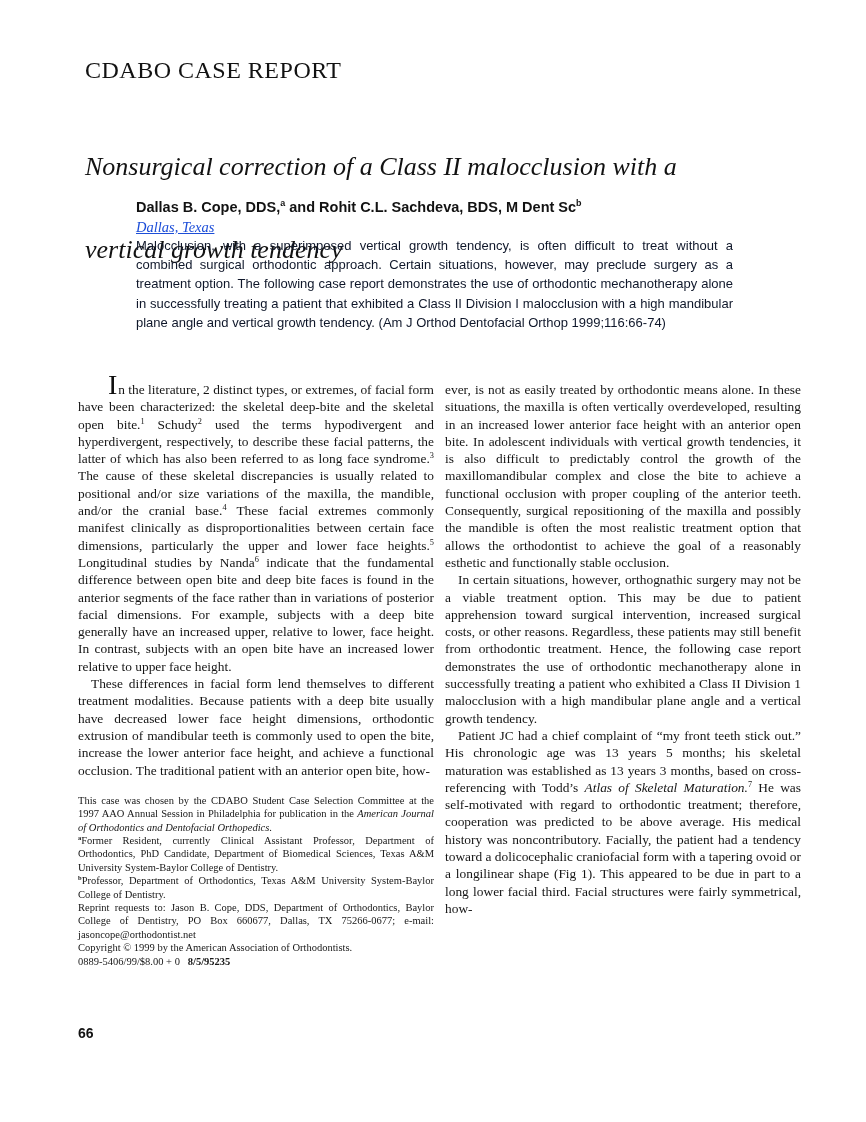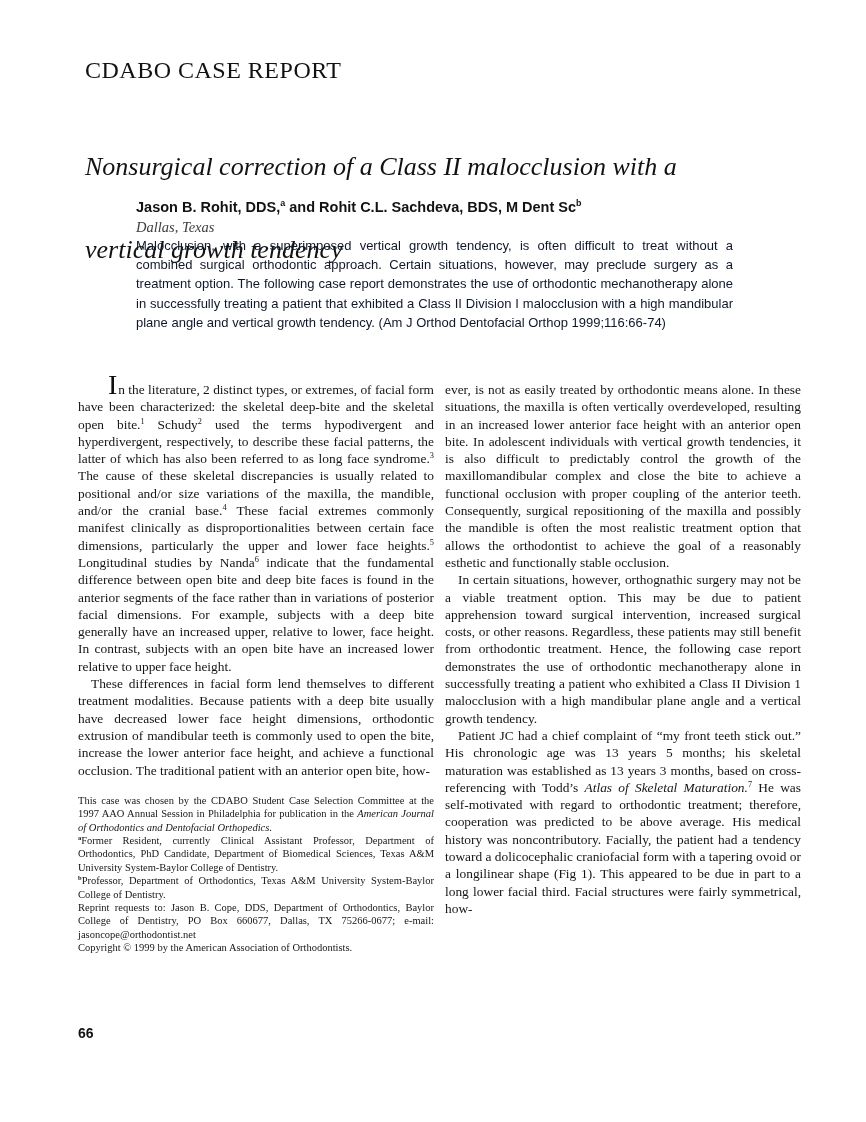--- a/index.html
+++ b/index.html
@@ -23,21 +23,21 @@
   }
   .title span{display:block;white-space:nowrap;margin-top:44px;}
 
   .authors{
     position:absolute;left:136px;top:199px;
     font-family:"Liberation Sans","DejaVu Sans",sans-serif;
     font-weight:bold;font-size:14.5px;color:#121212;
   }
   .location{
     position:absolute;left:136px;top:219px;
-    font-style:italic;font-size:14.5px;color:#404040;
+    font-style:italic;font-size:14.5px;color:#1d4ed8;text-decoration:underline;
   }
 
   .abstract{
     position:absolute;left:136px;top:236px;width:597px;
     font-family:"Liberation Sans","DejaVu Sans",sans-serif;
     font-size:13px;line-height:19.2px;text-align:justify;color:#0f172a;
   }
 
   .col{
     position:absolute;top:381px;width:356px;
@@ -81,35 +81,36 @@
 
 <div class="page">
 
   <div class="kicker">CDABO CASE REPORT</div>
 
   <h1 class="title">
     <span>Nonsurgical correction of a Class II malocclusion with a</span>
     <span>vertical growth tendency</span>
   </h1>
 
-  <div class="authors"><span>Jason B. Rohit, DDS,</span><span class="sup">a</span><span> and Rohit C.L. Sachdeva, BDS, M Dent Sc</span><span class="sup">b</span></div>
+  <div class="authors"><span>Dallas B. Cope, DDS,</span><span class="sup">a</span><span> and Rohit C.L. Sachdeva, BDS, M Dent Sc</span><span class="sup">b</span></div>
   <div class="location">Dallas, Texas</div>
 
   <div class="abstract">Malocclusion, with a superimposed vertical growth tendency, is often difficult to treat without a combined surgical orthodontic approach. Certain situations, however, may preclude surgery as a treatment option. The following case report demonstrates the use of orthodontic mechanotherapy alone in successfully treating a patient that exhibited a Class II Division I malocclusion with a high mandibular plane angle and vertical growth tendency. (Am J Orthod Dentofacial Orthop 1999;116:66-74)</div>
 
   <div class="col col-left">
     <p class="p-drop"><span class="dropcap">I</span><span>n the literature, 2 distinct types, or extremes, of facial form have been characterized: the skeletal deep-bite and the skeletal open bite.</span><span class="sup">1</span><span> Schudy</span><span class="sup">2</span><span> used the terms hypodivergent and hyperdivergent, respectively, to describe these facial patterns, the latter of which has also been referred to as long face syndrome.</span><span class="sup">3</span><span> The cause of these skeletal discrepancies is usually related to positional and/or size variations of the maxilla, the mandible, and/or the cranial base.</span><span class="sup">4</span><span> These facial extremes commonly manifest clinically as disproportionalities between certain face dimensions, particularly the upper and lower face heights.</span><span class="sup">5</span><span> Longitudinal studies by Nanda</span><span class="sup">6</span><span> indicate that the fundamental difference between open bite and deep bite faces is found in the anterior segments of the face rather than in variations of posterior facial dimensions. For example, subjects with a deep bite generally have an increased upper, relative to lower, face height. In contrast, subjects with an open bite have an increased lower relative to upper face height.</span></p>
     <p class="p-indent"><span>These differences in facial form lend themselves to different treatment modalities. Because patients with a deep bite usually have decreased lower face height dimensions, orthodontic extrusion of mandibular teeth is commonly used to open the bite, increase the lower anterior face height, and achieve a functional occlusion. The traditional patient with an anterior open bite, how-</span></p>
 
     <div class="footnotes">
       <p><span>This case was chosen by the CDABO Student Case Selection Committee at the 1997 AAO Annual Session in Philadelphia for publication in the </span><span class="i">American Journal of Orthodontics and Dentofacial Orthopedics</span><span>.</span></p>
       <p><span class="bsup">a</span><span>Former Resident, currently Clinical Assistant Professor, Department of Orthodontics, PhD Candidate, Department of Biomedical Sciences, Texas A&amp;M University System-Baylor College of Dentistry.</span></p>
       <p><span class="bsup">b</span><span>Professor, Department of Orthodontics, Texas A&amp;M University System-Baylor College of Dentistry.</span></p>
       <p><span>Reprint requests to: Jason B. Cope, DDS, Department of Orthodontics, Baylor College of Dentistry, PO Box 660677, Dallas, TX 75266-0677; e-mail: jasoncope@orthodontist.net</span></p>
       <p><span>Copyright © 1999 by the American Association of Orthodontists.</span></p>
+      <p><span>0889-5406/99/$8.00 + 0&nbsp;&nbsp;&nbsp;</span><span class="b">8/5/95235</span></p>
     </div>
   </div>
 
   <div class="col col-right">
     <p><span>ever, is not as easily treated by orthodontic means alone. In these situations, the maxilla is often vertically overdeveloped, resulting in an increased lower anterior face height with an anterior open bite. In adolescent individuals with vertical growth tendencies, it is also difficult to predictably control the growth of the maxillomandibular complex and close the bite to achieve a functional occlusion with proper coupling of the anterior teeth. Consequently, surgical repositioning of the maxilla and possibly the mandible is often the most realistic treatment option that allows the orthodontist to achieve the goal of a reasonably esthetic and functionally stable occlusion.</span></p>
     <p class="p-indent"><span>In certain situations, however, orthognathic surgery may not be a viable treatment option. This may be due to patient apprehension toward surgical intervention, increased surgical costs, or other reasons. Regardless, these patients may still benefit from orthodontic treatment. Hence, the following case report demonstrates the use of orthodontic mechanotherapy alone in successfully treating a patient who exhibited a Class II Division 1 malocclusion with a high mandibular plane angle and a vertical growth tendency.</span></p>
     <p class="p-indent"><span>Patient JC had a chief complaint of “my front teeth stick out.” His chronologic age was 13 years 5 months; his skeletal maturation was established as 13 years 3 months, based on cross-referencing with Todd’s </span><span class="i">Atlas of Skeletal Maturation.</span><span class="sup">7</span><span> He was self-motivated with regard to orthodontic treatment; therefore, cooperation was predicted to be above average. His medical history was noncontributory. Facially, the patient had a tendency toward a dolicocephalic craniofacial form with a tapering ovoid or a longilinear shape (Fig 1). This appeared to be due in part to a long lower facial third. Facial structures were fairly symmetrical, how-</span></p>
   </div>
 
   <div class="page-number">66</div>

